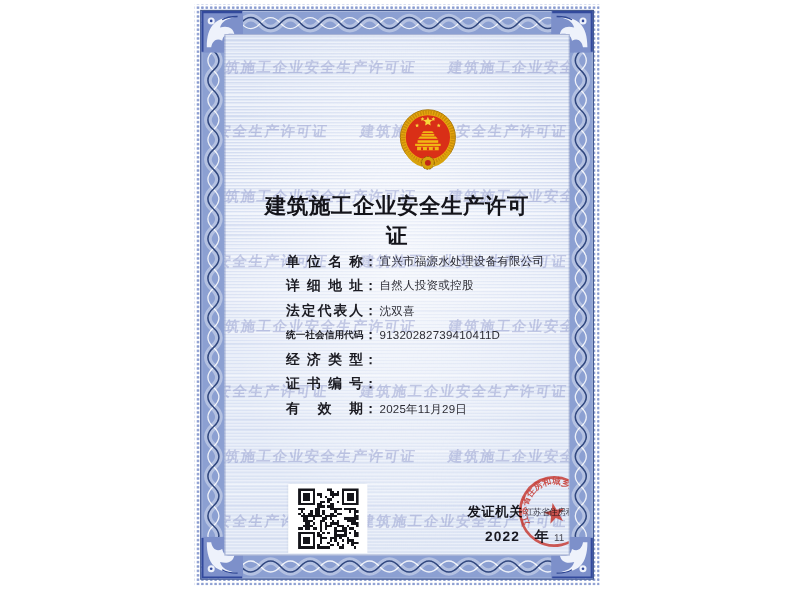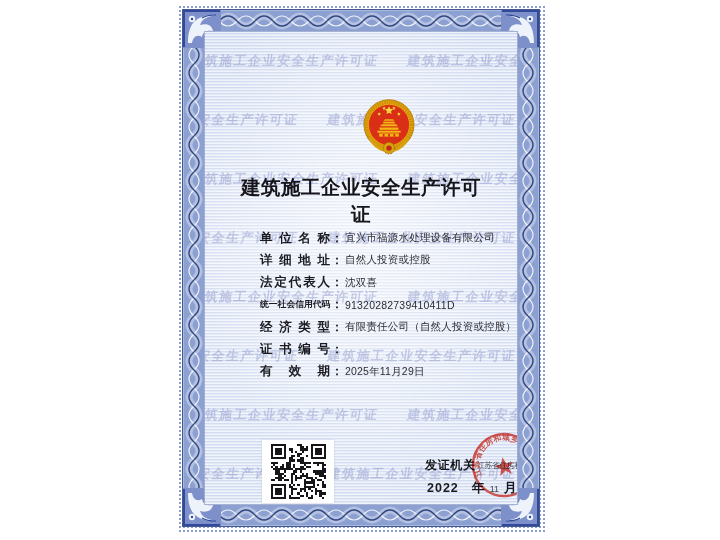--- a/index.html
+++ b/index.html
@@ -57,21 +57,21 @@
 
   
   .qr-pad{position:absolute;left:30px;top:381px;width:72px;height:63px;background:#ffffff;
     box-shadow:0 0 2px rgba(60,70,110,.18);}
   .qr-pad svg{position:absolute;left:8.5px;top:4px;width:55px;height:55px;shape-rendering:crispEdges;}
 
   
   .issuer-row{position:absolute;left:193px;top:398px;display:flex;align-items:center;}
   .issuer-label{width:50px;font-size:12px;font-weight:700;color:#15151c;}
   .issuer-name{font-size:8px;color:#3d3d4a;letter-spacing:-0.6px;margin-left:2px;white-space:nowrap;}
-  .date-row{position:absolute;left:195px;top:420px;display:flex;align-items:baseline;
+  .date-row{position:absolute;left:209px;top:420px;display:flex;align-items:baseline;
     font-size:13px;font-weight:600;color:#1a1a22;}
   .d-year{font-size:12.5px;letter-spacing:1px;margin-right:13px;font-weight:600;}
   .d-month{font-size:9px;color:#44444e;margin:0 4px;min-width:11px;text-align:center;font-weight:400;}
   .d-unit{font-weight:700;}
 
   
   .seal{position:absolute;left:232px;top:366px;width:80px;height:80px;z-index:3;
     mix-blend-mode:multiply;opacity:.92;}
 </style>
 </head>
@@ -242,21 +242,20 @@
               <span class="fvalue">91320282739410411D</span>
           </div>
           <div class="frow">
             <span class="flabel cjust">
                 <span>经</span>
                 <span>济</span>
                 <span>类</span>
                 <span>型</span>
               </span>
               <span class="fcolon">：</span>
-              <span class="fvalue">有限责任公司（自然人投资或控股）</span>
           </div>
           <div class="frow">
             <span class="flabel cjust">
                 <span>证</span>
                 <span>书</span>
                 <span>编</span>
                 <span>号</span>
               </span>
               <span class="fcolon">：</span>
           </div>

